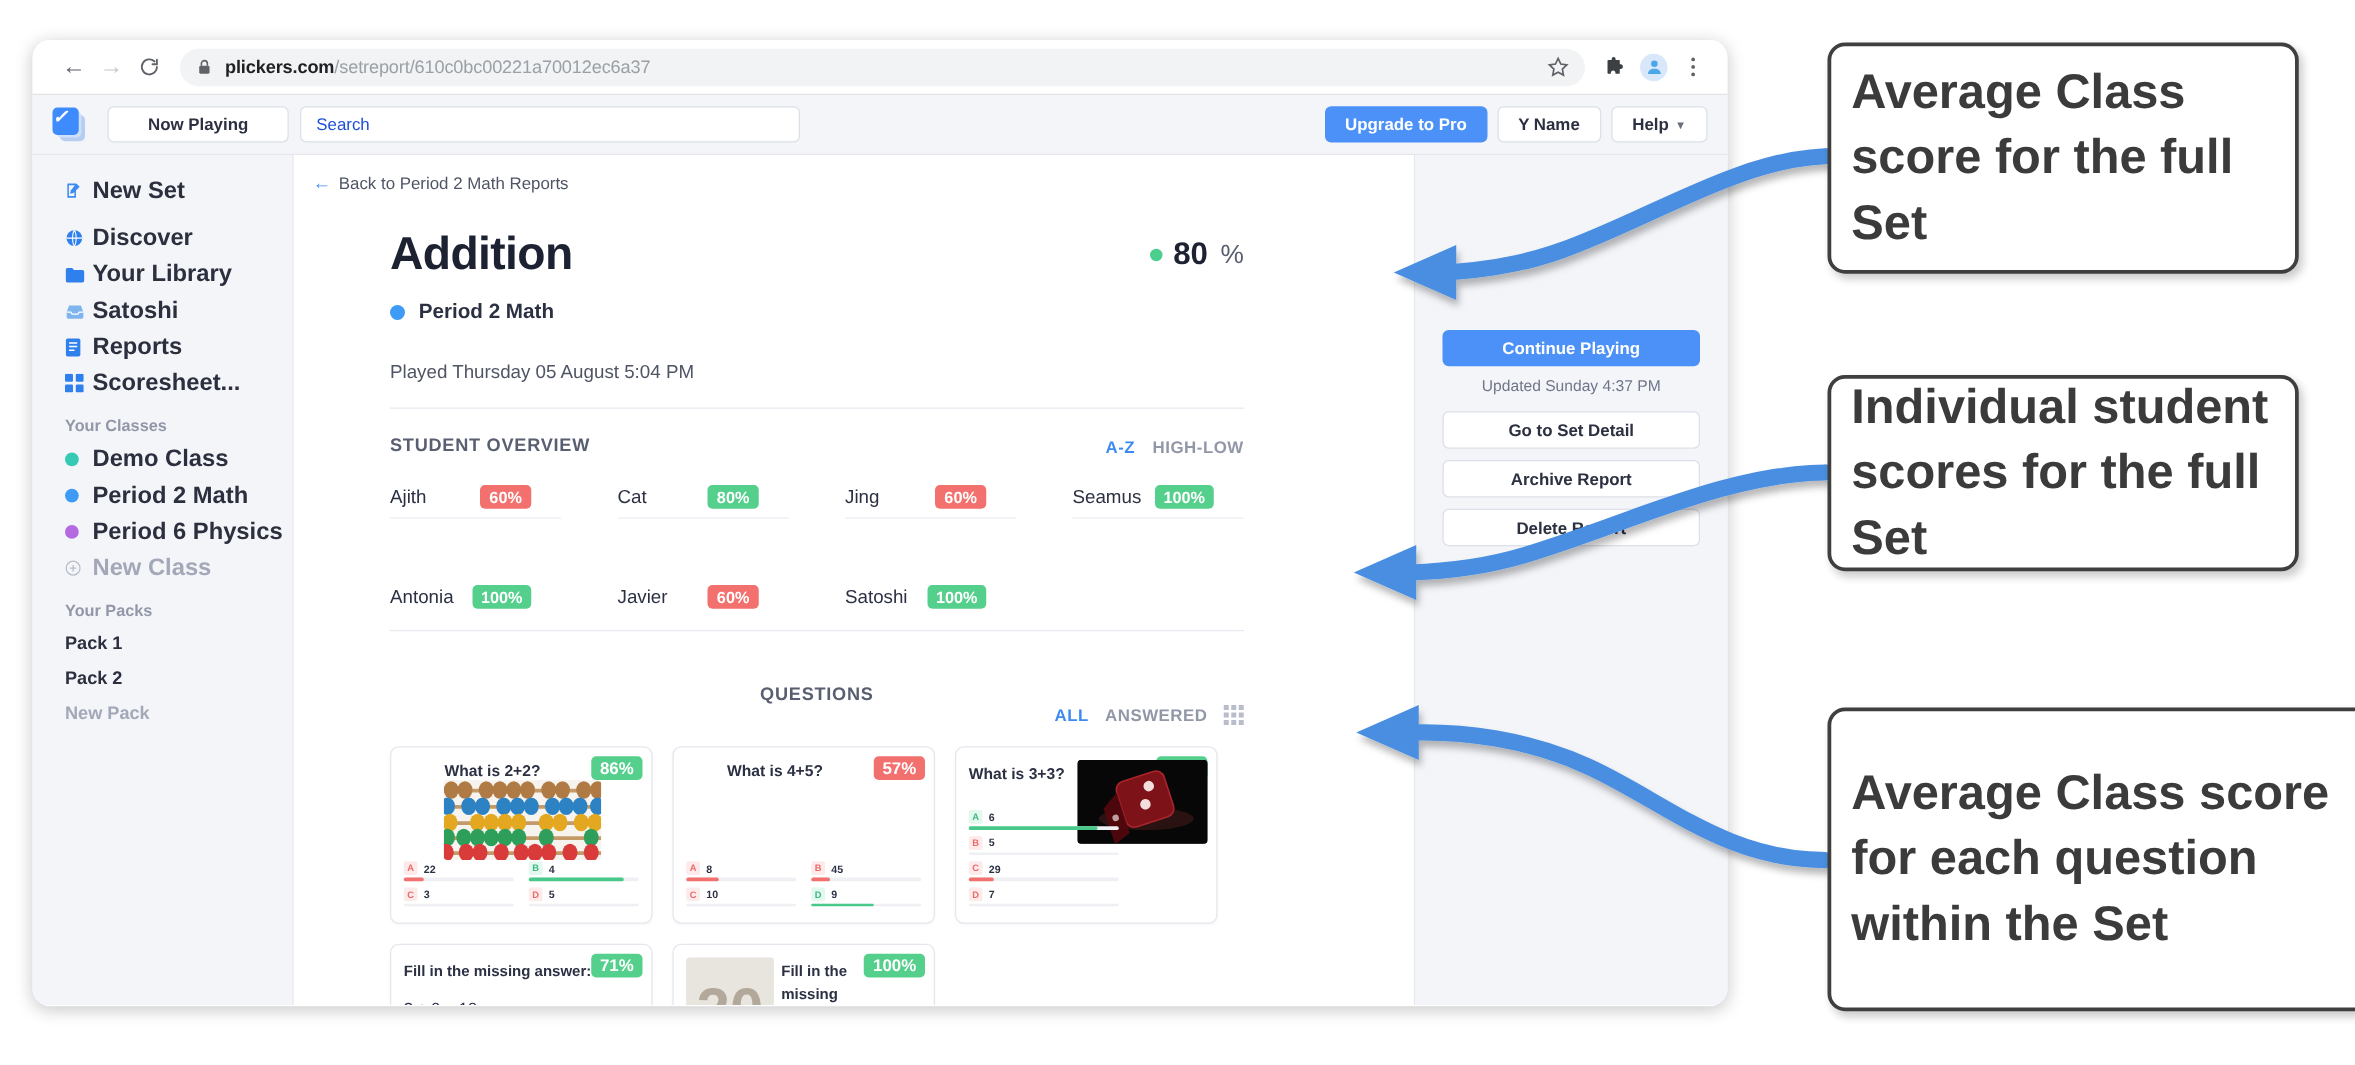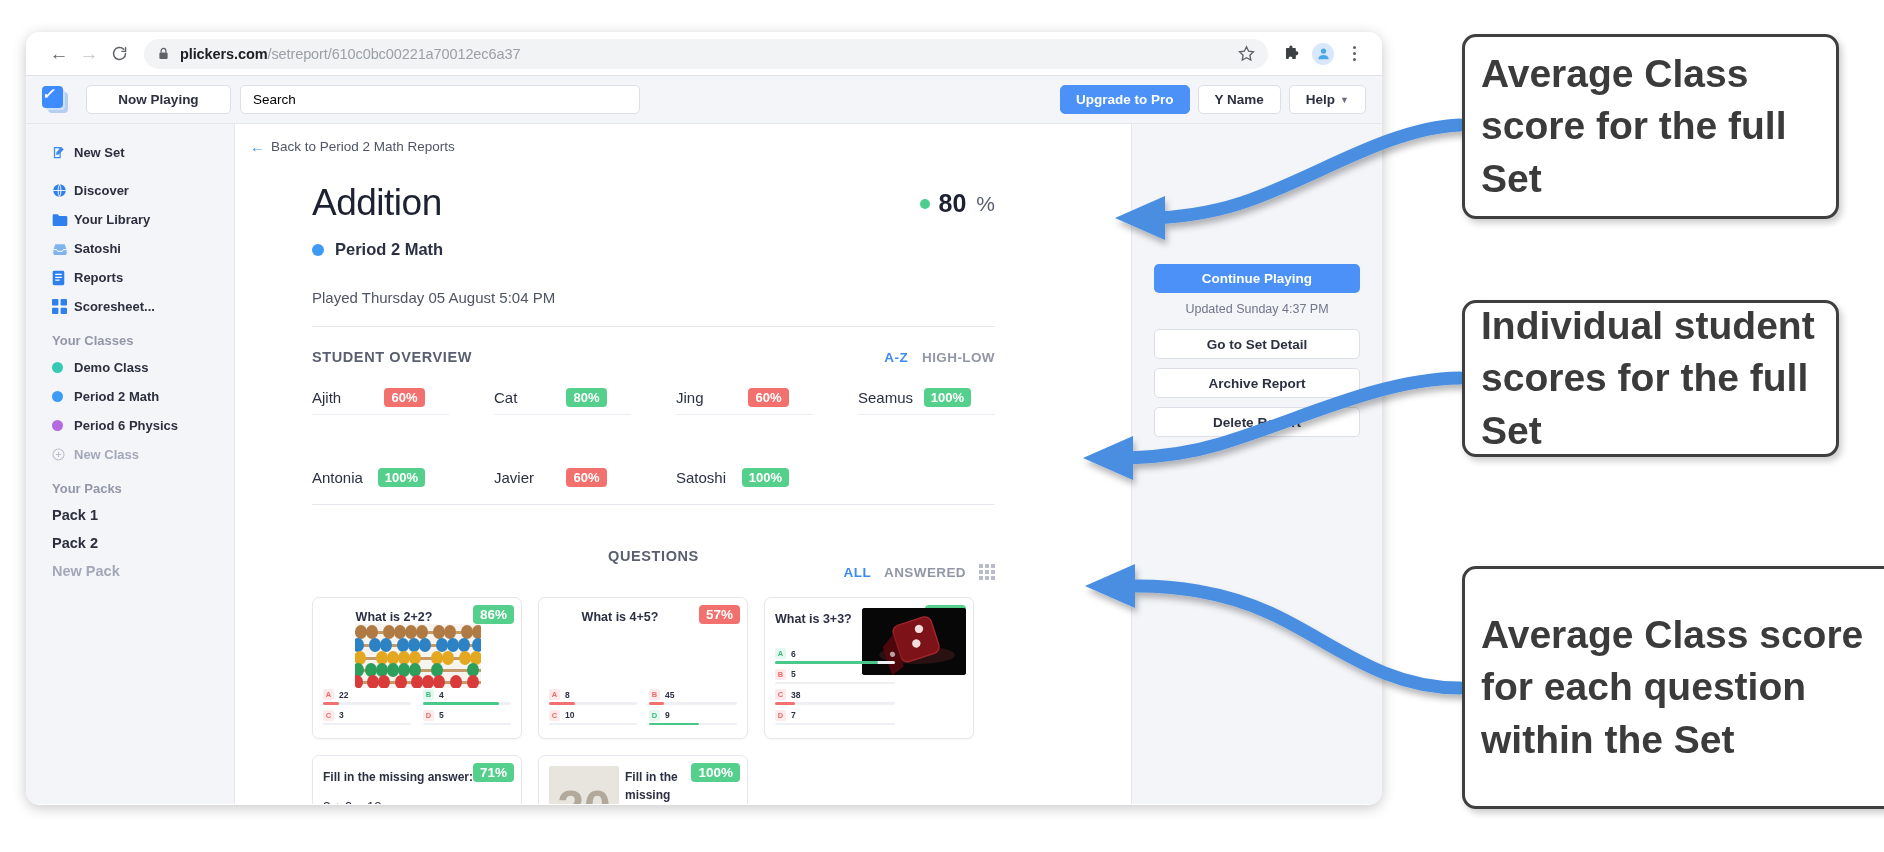--- a/index.html
+++ b/index.html
@@ -78,21 +78,21 @@
     padding: 0 16px;
     font-size: 13.5px; font-weight: 700; color: #2c3040;
   }
   .now-playing { min-width: 145px; }
   .search-box {
     flex: 1; height: 29px; margin-left: 9px;
     background: #ffffff; border: 1px solid #dcdfe8; border-radius: 5px;
     display: flex; align-items: center; padding: 0 12px;
     max-width: 400px;
   }
-  .search-box span { font-size: 13.5px; color: #000000; }
+  .search-box span { font-size: 13.5px; color: #1d4ed8; }
   .hdr-right { margin-left: auto; display: flex; align-items: center; gap: 8px; }
   .upgrade-btn {
     height: 29px; background: #4b91f7; border-radius: 5px;
     display:flex; align-items:center; padding: 0 15px;
     color:#fff; font-size: 13.5px; font-weight: 700;
     border: 1px solid #4b91f7;
   }
   .caret { font-size: 9px; margin-left: 5px; color:#6a6f80; }
 
   
@@ -101,21 +101,21 @@
   
   .sidebar {
     width: 209px; background: #f4f5f9;
     padding: 14px 0 0 0;
     border-right: 1px solid #e6e7ee;
     flex-shrink: 0;
   }
   .side-item {
     display: flex; align-items: center;
     height: 29px; padding: 0 0 0 26px;
-    font-size: 13px; font-weight: 700; color: #2b2f3e;
+    font-size: 19px; font-weight: 700; color: #2b2f3e;
   }
   .side-item .ico { width: 22px; display: flex; align-items: center; }
   .side-gap { height: 9px; }
   .side-head {
     font-size: 13px; font-weight: 700; color: #9297a8;
     padding: 12px 0 5px 26px;
   }
   .dot { width: 11px; height: 11px; border-radius: 50%; display:block; }
   .side-item.muted { color: #a3a8b8; font-weight: 700; }
   .pack-item {
@@ -129,21 +129,21 @@
     flex: 1; background: #ffffff; position: relative;
     padding: 0; overflow: hidden;
   }
   .backlink {
     font-size: 13.5px; color: #4f5565; font-weight: 400;
     padding: 14px 0 0 15px; display: flex; align-items: center; gap: 6px;
   }
   .backlink .arr { color: #4b91f7; font-size: 15px; }
   .content-wrap { padding: 0 0 0 77px; width: 760px; }
   .title-row { display: flex; align-items: flex-end; margin-top: 27px; }
-  .set-title { font-size: 37px; font-weight: 400; color: #1d2233; letter-spacing: -0.5px;}
+  .set-title { font-size: 37px; font-weight: 700; color: #1d2233; letter-spacing: -0.5px;}
   .score-big {
     margin-left: auto; display: flex; align-items: center; gap: 9px;
     padding-bottom: 6px;
   }
   .score-big .dot { width: 10px; height: 10px; background:#4ccf8e; }
   .score-big .val { font-size: 25px; font-weight: 700; color:#1d2233; }
   .score-big .pct { font-size: 21px; font-weight: 500; color:#585e70; margin-left:1px;}
   .class-row { display:flex; align-items:center; gap: 11px; margin-top: 16px; }
   .class-row .dot { background:#3d9bf5; width: 12px; height: 12px; }
   .class-row span { font-size: 16.5px; font-weight: 700; color:#2b3043; }
@@ -716,21 +716,21 @@
                   <div class="ans">
                     <div class="ans-top">
                         <span class="ltr r">B</span>
                         <span class="ans-txt">5</span>
                       </div>
                     <div class="bar"></div>
                   </div>
                   <div class="ans">
                     <div class="ans-top">
                         <span class="ltr r">C</span>
-                        <span class="ans-txt">38</span>
+                        <span class="ans-txt">29</span>
                       </div>
                     <div class="bar">
                         <i class="r" style="width:17%"></i>
                       </div>
                   </div>
                   <div class="ans">
                     <div class="ans-top">
                         <span class="ltr r">D</span>
                         <span class="ans-txt">7</span>
                       </div>

